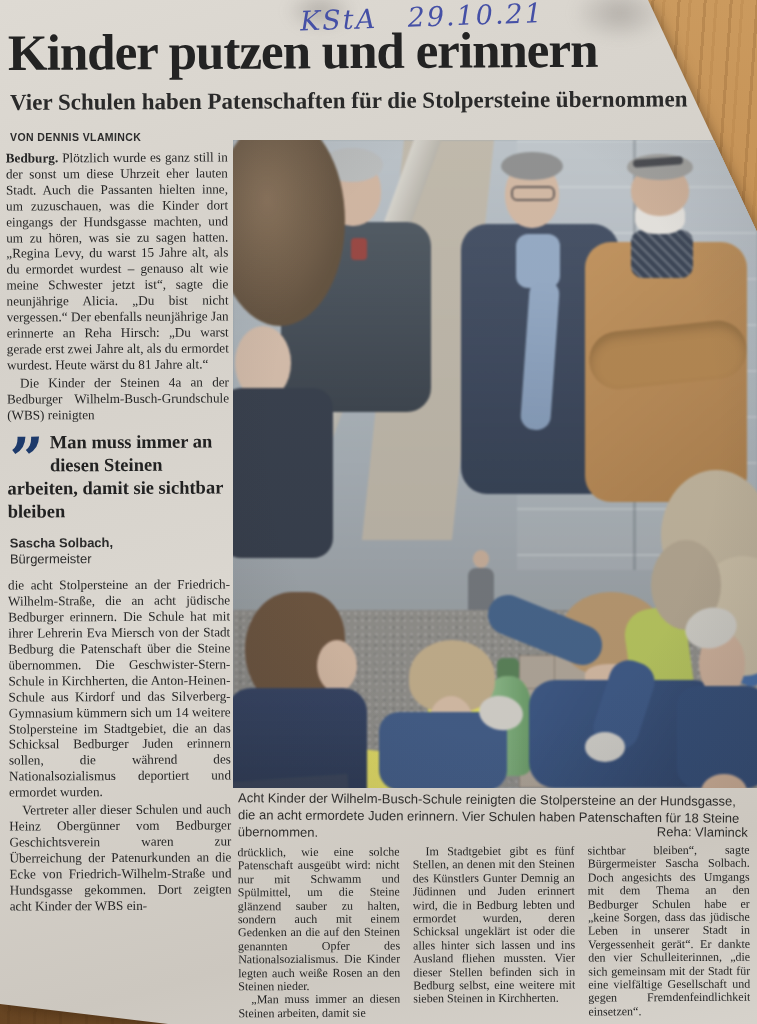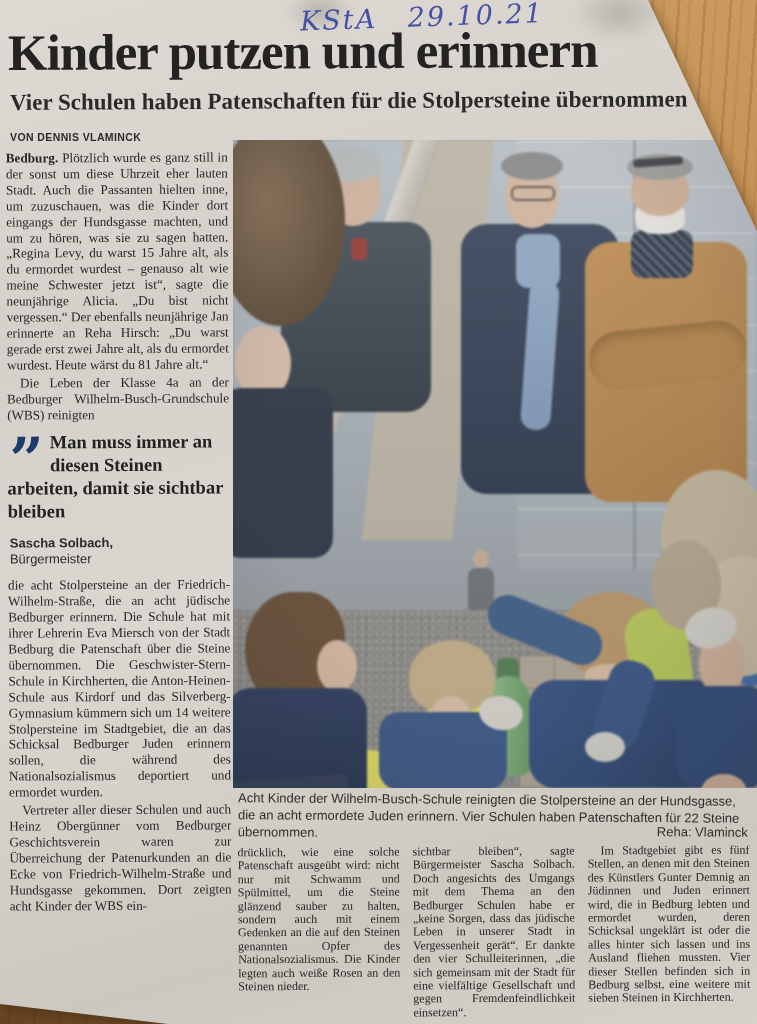--- a/index.html
+++ b/index.html
@@ -81,21 +81,21 @@
     <div class="smudge" style="left:572px;top:-16px;width:95px;height:58px;background:radial-gradient(rgba(150,145,140,.55),rgba(0,0,0,0) 70%);"></div>
 
     <div class="annotation">KStA 29.10.21</div>
 
     <h1 class="headline">Kinder putzen und erinnern</h1>
     <h2 class="subheadline">Vier Schulen haben Patenschaften für die Stolpersteine übernommen</h2>
     <div class="byline">VON DENNIS VLAMINCK</div>
 
     <div class="col-left">
       <p><b>Bedburg.</b> <span>Plötzlich wurde es ganz still in der sonst um diese Uhrzeit eher lauten Stadt. Auch die Passanten hielten inne, um zuzuschauen, was die Kinder dort eingangs der Hundsgasse machten, und um zu hören, was sie zu sagen hatten. „Regina Levy, du warst 15 Jahre alt, als du ermordet wurdest – genauso alt wie meine Schwester jetzt ist“, sagte die neunjährige Alicia. „Du bist nicht vergessen.“ Der ebenfalls neunjährige Jan erinnerte an Reha Hirsch: „Du warst gerade erst zwei Jahre alt, als du ermordet wurdest. Heute wärst du 81 Jahre alt.“</span></p>
-      <p class="indent">Die Leben der Klasse 4a an der Bedburger Wilhelm-Busch-Grundschule (WBS) reinigten</p>
+      <p class="indent">Die Kinder der Steinen 4a an der Bedburger Wilhelm-Busch-Grundschule (WBS) reinigten</p>
       <div class="pullquote">
         <span class="pq-mark">”</span>
         <div class="pq-text">Man muss immer an diesen Steinen arbeiten, damit sie sichtbar bleiben</div>
       </div>
       <div class="attribution">
         <div class="attr-name">Sascha Solbach,</div>
         <div>Bürgermeister</div>
       </div>
       <p>die acht Stolpersteine an der Friedrich-Wilhelm-Straße, die an acht jüdische Bedburger erinnern. Die Schule hat mit ihrer Lehrerin Eva Miersch von der Stadt Bedburg die Patenschaft über die Steine übernommen. Die Geschwister-Stern-Schule in Kirchherten, die Anton-Heinen-Schule aus Kirdorf und das Silverberg-Gymnasium kümmern sich um 14 weitere Stolpersteine im Stadtgebiet, die an das Schicksal Bedburger Juden erinnern sollen, die während des Nationalsozialismus deportiert und ermordet wurden.</p>
       <p class="indent">Vertreter aller dieser Schulen und auch Heinz Obergünner vom Bedburger Geschichtsverein waren zur Überreichung der Patenurkunden an die Ecke von Friedrich-Wilhelm-Straße und Hundsgasse gekommen. Dort zeigten acht Kinder der WBS ein-</p>
@@ -182,30 +182,31 @@
         <div class="ph" style="left:468px;top:634px;width:46px;height:36px;background:#d6b091;border-radius:50%;"></div>
 
         <div class="ph" style="left:-18px;top:-24px;width:130px;height:210px;background:radial-gradient(ellipse at 40% 40%, #8a6d4f, #5f4a33 70%);border-radius:50%;"></div>
         <div class="ph" style="left:2px;top:186px;width:56px;height:74px;background:#d9bca6;border-radius:50%;"></div>
         <div class="ph" style="left:-12px;top:248px;width:112px;height:170px;background:#2e3748;border-radius:20px;"></div>
       </div>
       <div class="ph-overlay"></div>
     </div>
 
     <div class="caption">
-      <span>Acht Kinder der Wilhelm-Busch-Schule reinigten die Stolpersteine an der Hundsgasse, die an acht ermordete Juden erinnern. Vier Schulen haben Patenschaften für 22 Steine übernommen.</span>
+      <span>Acht Kinder der Wilhelm-Busch-Schule reinigten die Stolpersteine an der Hundsgasse, die an acht ermordete Juden erinnern. Vier Schulen haben Patenschaften für 18 Steine übernommen.</span>
       <span class="credit">Reha: Vlaminck</span>
     </div>
 
     <div class="bottom-cols">
       <div class="bcol">
         <p>drücklich, wie eine solche Patenschaft ausgeübt wird: nicht nur mit Schwamm und Spülmittel, um die Steine glänzend sauber zu halten, sondern auch mit einem Gedenken an die auf den Steinen genannten Opfer des Nationalsozialismus. Die Kinder legten auch weiße Rosen an den Steinen nieder.</p>
+        <p class="indent">„Man muss immer an diesen Steinen arbeiten, damit sie</p>
+      </div>
+      <div class="bcol">
+        <p class="indent">Im Stadtgebiet gibt es fünf Stellen, an denen mit den Steinen des Künstlers Gunter Demnig an Jüdinnen und Juden erinnert wird, die in Bedburg lebten und ermordet wurden, deren Schicksal ungeklärt ist oder die alles hinter sich lassen und ins Ausland fliehen mussten. Vier dieser Stellen befinden sich in Bedburg selbst, eine weitere mit sieben Steinen in Kirchherten.</p>
       </div>
       <div class="bcol">
         <p>sichtbar bleiben“, sagte Bürgermeister Sascha Solbach. Doch angesichts des Umgangs mit dem Thema an den Bedburger Schulen habe er „keine Sorgen, dass das jüdische Leben in unserer Stadt in Vergessenheit gerät“. Er dankte den vier Schulleiterinnen, „die sich gemeinsam mit der Stadt für eine vielfältige Gesellschaft und gegen Fremdenfeindlichkeit einsetzen“.</p>
       </div>
-      <div class="bcol">
-        <p class="indent">Im Stadtgebiet gibt es fünf Stellen, an denen mit den Steinen des Künstlers Gunter Demnig an Jüdinnen und Juden erinnert wird, die in Bedburg lebten und ermordet wurden, deren Schicksal ungeklärt ist oder die alles hinter sich lassen und ins Ausland fliehen mussten. Vier dieser Stellen befinden sich in Bedburg selbst, eine weitere mit sieben Steinen in Kirchherten.</p>
-      </div>
     </div>
 
   </div>
 </div>
 
 </body></html>

